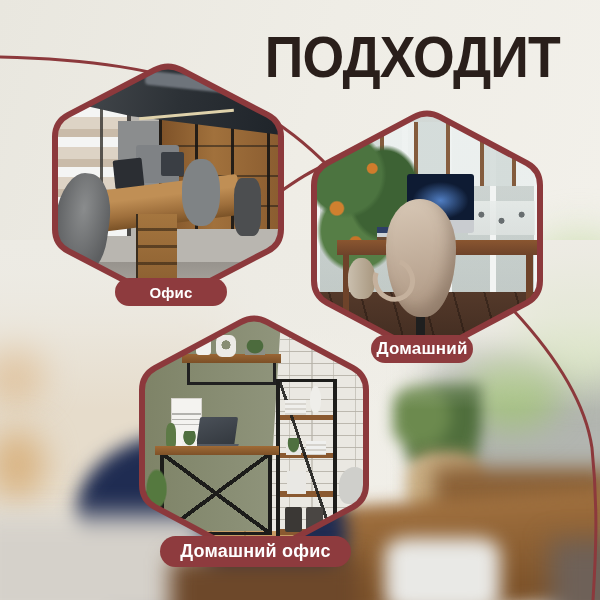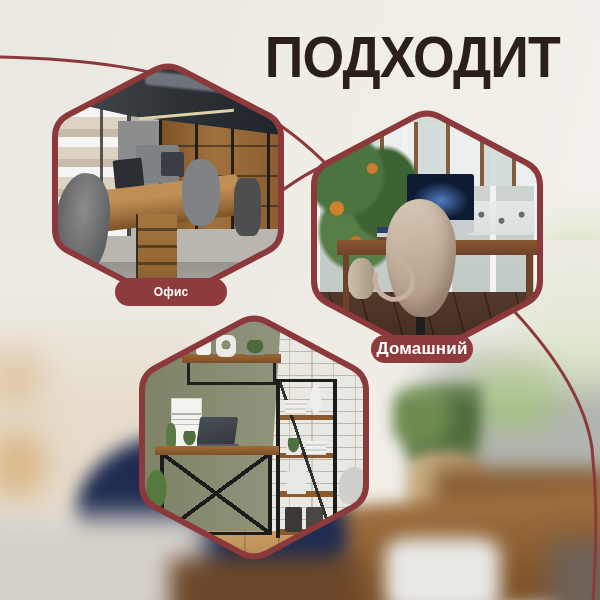--- a/index.html
+++ b/index.html
@@ -45,21 +45,21 @@
   .hex-photo{position:absolute;inset:0;overflow:hidden;}
   .hex-photo div{position:absolute;}
   .hex-border{position:absolute;left:0;top:0;overflow:visible;pointer-events:none;}
   .hex-border path{fill:none;stroke:#8c393c;stroke-width:6;stroke-linejoin:round;}
   .hex-office{left:55px;top:63px;width:226px;height:240px;}
   .hex-cabinet{left:314px;top:110px;width:226px;height:246px;}
   .hex-home{left:142px;top:315px;width:224px;height:245px;}
   
   .pill{position:absolute;z-index:5;display:flex;align-items:center;justify-content:center;
       background:#8e3b3e;color:#fff;font-weight:bold;border-radius:999px;letter-spacing:.2px;}
-  .pill-office{left:115px;top:278px;width:112px;height:28px;font-size:12px;}
+  .pill-office{left:115px;top:278px;width:112px;height:28px;font-size:15px;}
   .pill-cabinet{left:371px;top:335px;width:102px;height:28px;font-size:17px;}
   .pill-home{left:160px;top:536px;width:191px;height:31px;font-size:18px;}
   
   .s1-base{inset:0;background:#b9b6b0;}
   .s1-ceiling{left:0;top:0;width:100%;height:30%;
       background:linear-gradient(100deg,#4a4e52 0%,#2c3136 55%,#1f242a 100%),
       linear-gradient(180deg,rgba(150,155,160,.4),transparent 40%);
       clip-path:polygon(0 0,100% 0,100% 100%,34% 74%,0 50%);}
   .s1-duct{left:40%;top:6%;width:55%;height:6%;background:#6e747b;transform:rotate(6deg);border-radius:4px;filter:blur(1px);}
   .s1-light{left:37%;top:21%;width:42%;height:3px;background:#dfd2ab;transform:rotate(-5deg);}
@@ -291,14 +291,17 @@
         <path d="M 98.8 7.1 Q 112.0 0.0 125.2 7.1 L 210.8 52.9 Q 224.0 60.0 224.0 75.0 L 224.0 170.0 Q 224.0 185.0 210.8 192.1 L 125.2 237.9 Q 112.0 245.0 98.8 237.9 L 13.2 192.1 Q 0.0 185.0 0.0 170.0 L 0.0 75.0 Q 0.0 60.0 13.2 52.9 Z"></path>
       </svg>
   </section>
 
   <div class="pill pill-office">
     <span>Офис</span>
   </div>
   <div class="pill pill-cabinet">
     <span>Домашний</span>
   </div>
+  <div class="pill pill-home">
+    <span>Домашний офис</span>
+  </div>
 
 </div>
 
 </body></html>

